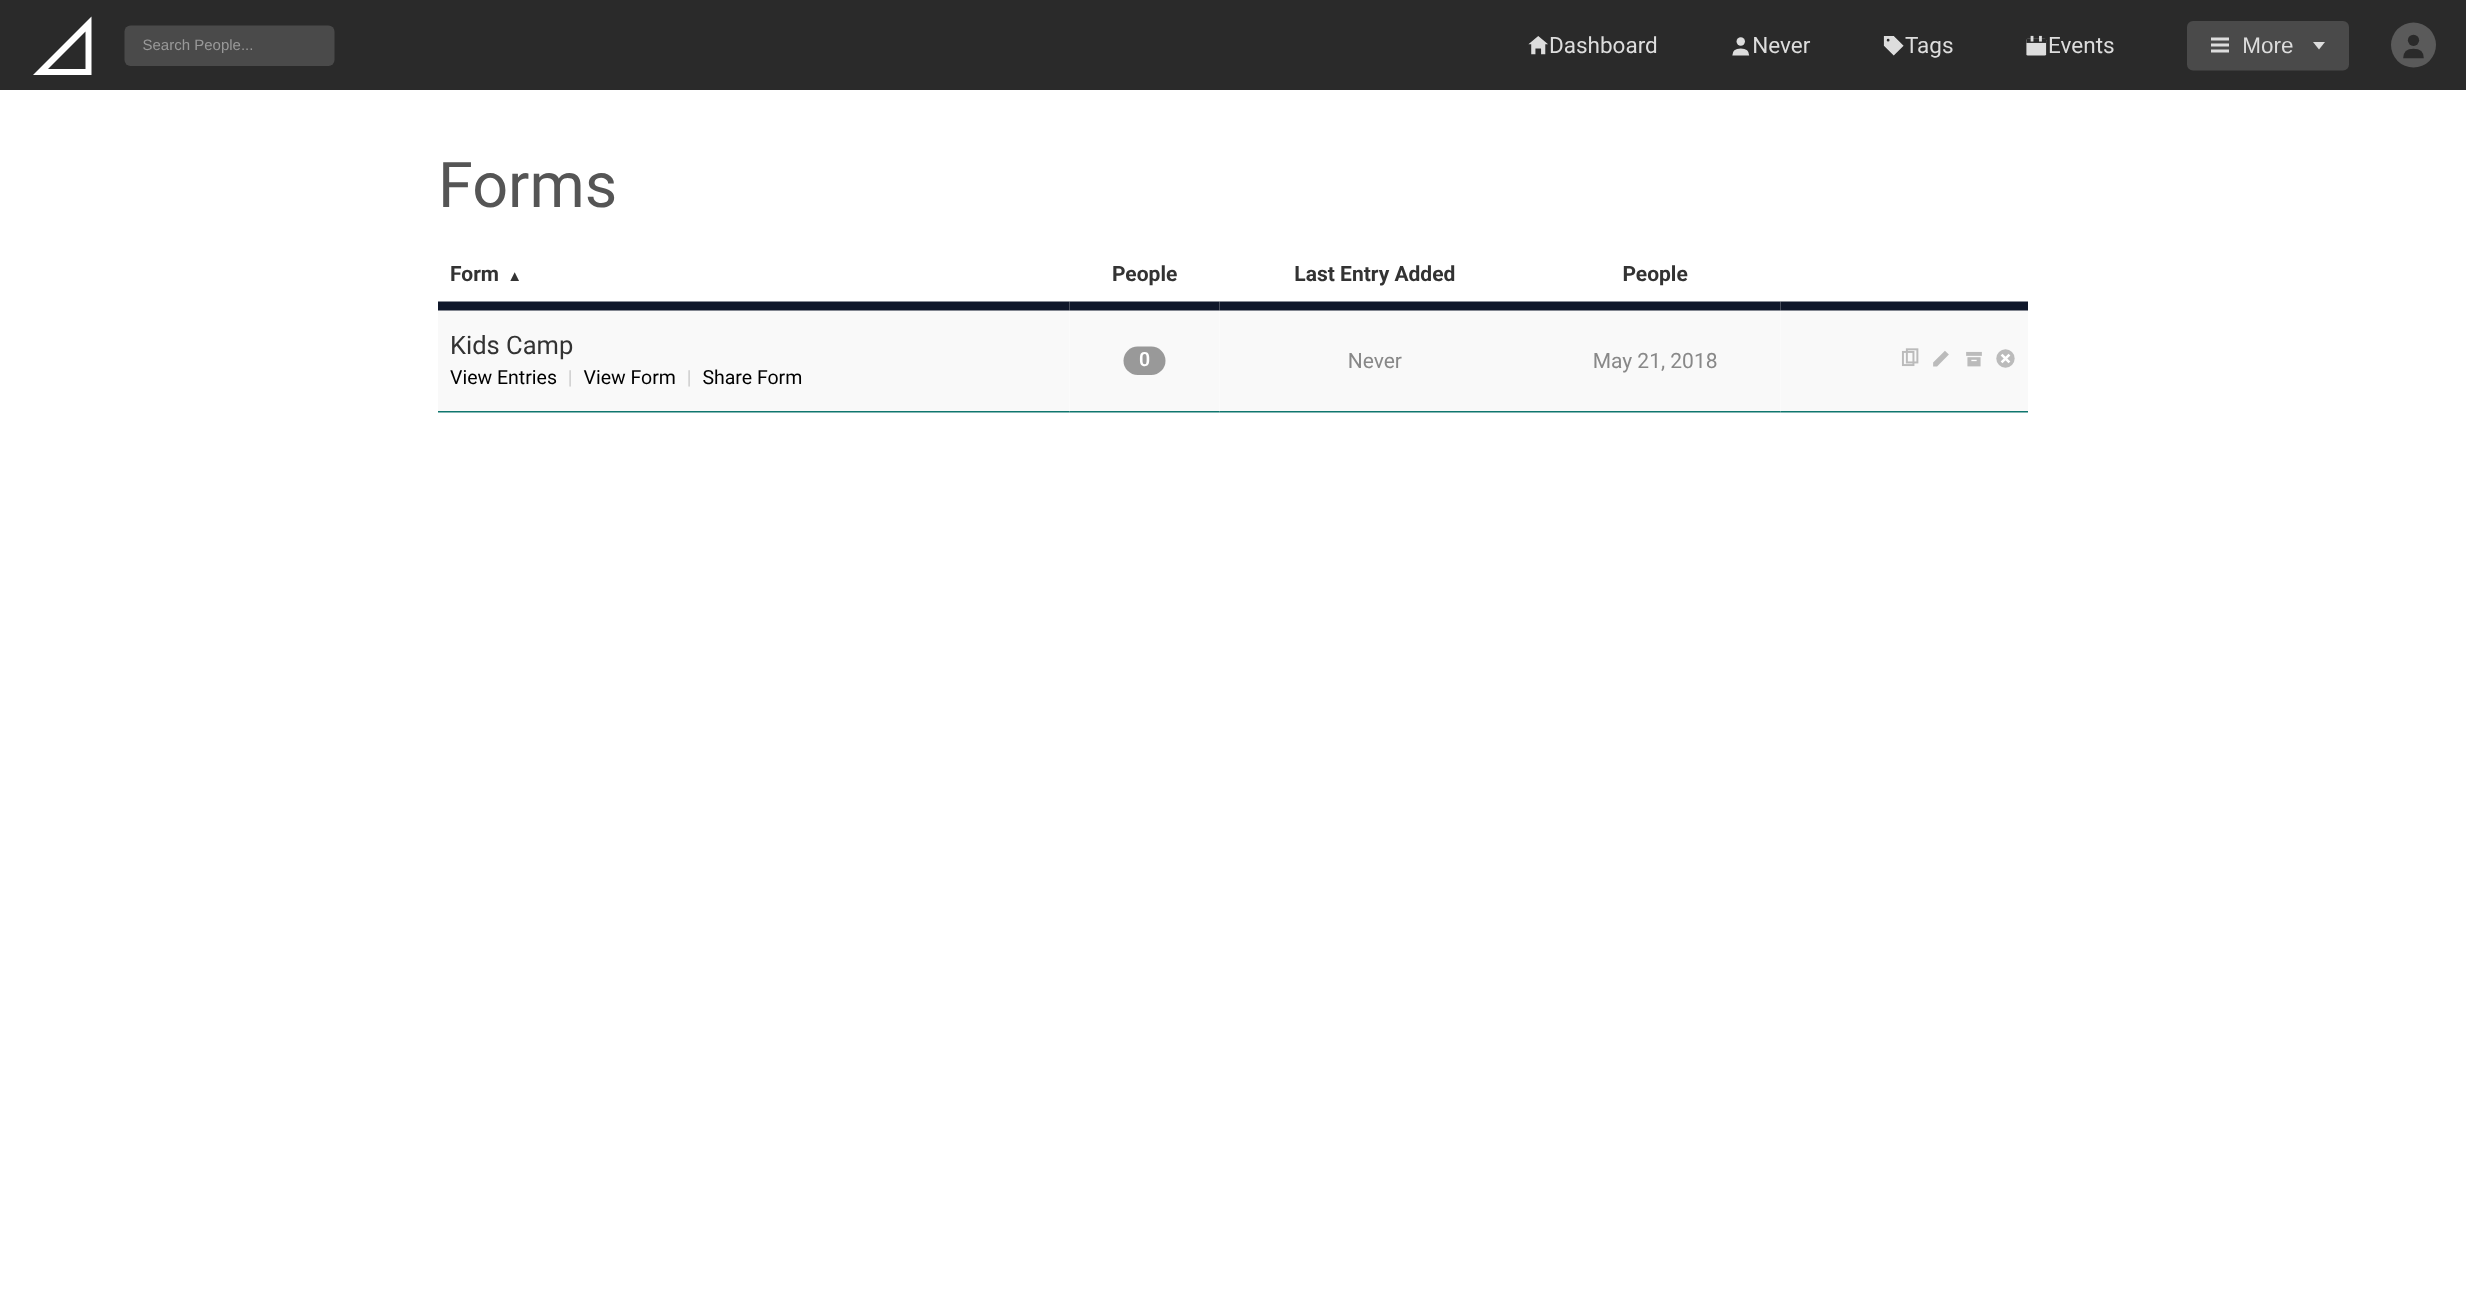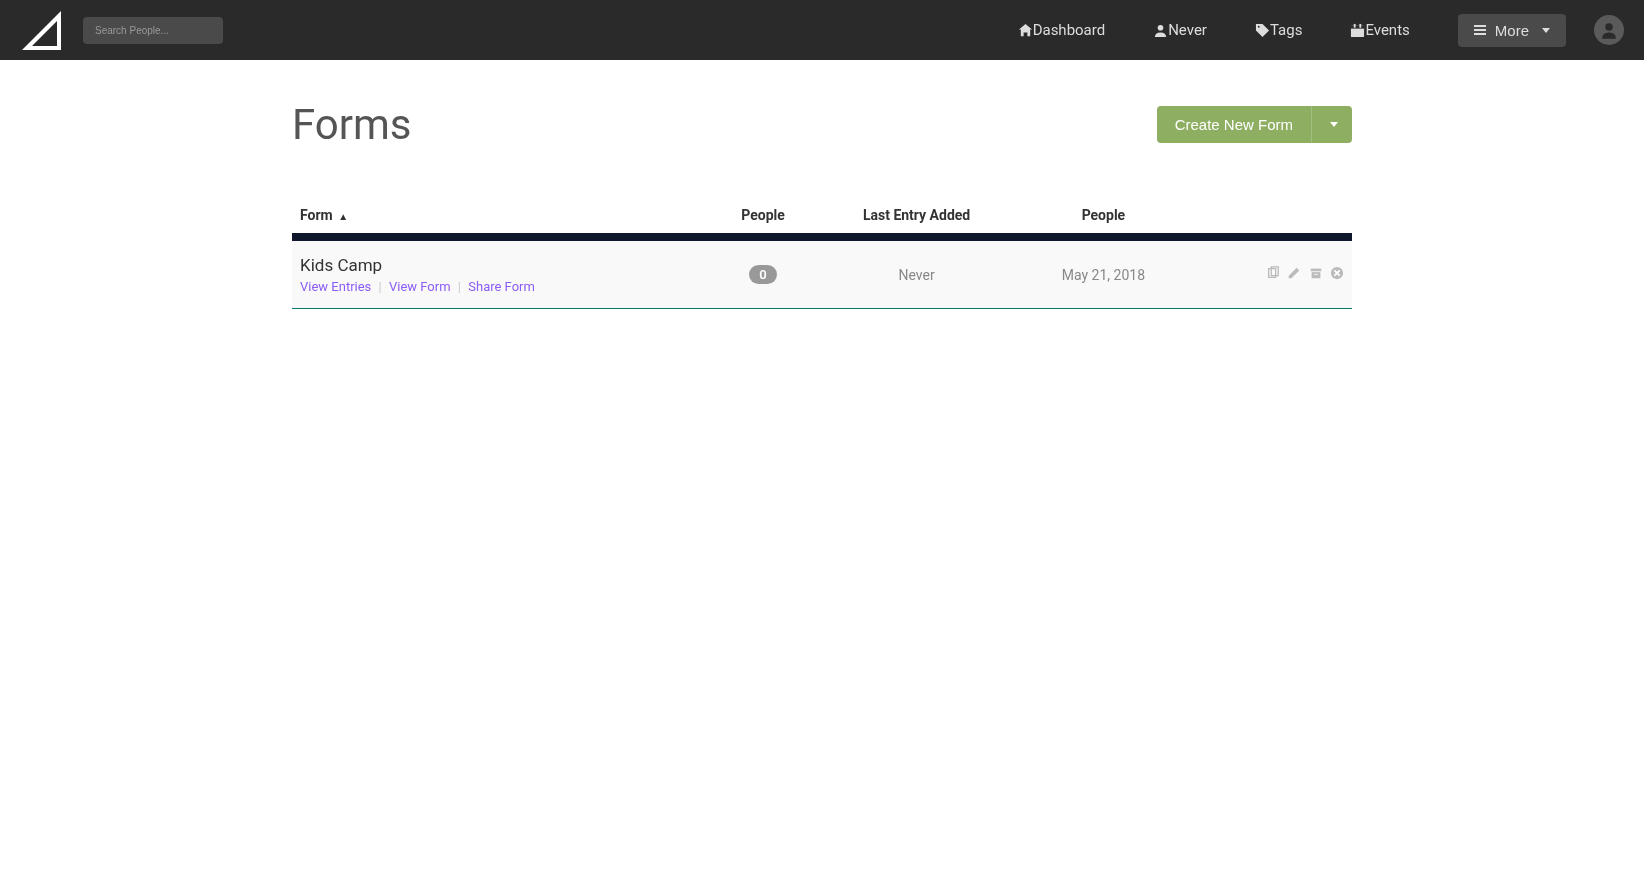--- a/index.html
+++ b/index.html
@@ -86,21 +86,21 @@
     }
     .content {
       max-width: 1100px;
       margin: 0 auto;
       padding: 40px 20px;
     }
     .page-header {
       display: flex;
       justify-content: space-between;
       align-items: center;
-      margin-bottom: 48px;
+      margin-bottom: 16px;
     }
     .page-title {
       font-size: 42px;
       font-weight: 400;
       color: #555;
     }
     .create-button-group {
       display: flex;
     }
     .create-button {
@@ -123,21 +123,21 @@
       display: flex;
       align-items: center;
     }
     .table {
       width: 100%;
       border-collapse: collapse;
     }
     .table thead th {
       text-align: left;
       padding: 10px 8px;
-      border-bottom: 8px solid #0f172a;
+      border-bottom: 6px solid #0f172a;
       font-weight: 700;
       color: #333;
       font-size: 14px;
     }
     .table thead th.col-entries,
     .table thead th.col-last-entry,
     .table thead th.col-created {
       text-align: center;
     }
     .table tbody td {
@@ -149,21 +149,21 @@
     .form-name {
       font-size: 17px;
       color: #333;
       margin-bottom: 4px;
     }
     .form-actions {
       font-size: 13px;
       color: #999;
     }
     .form-actions a {
-      color: #8b5cf6;
+      color: #000000;
       text-decoration: none;
       text-align: center;
     }
     .separator {
       margin: 0 4px;
       color: #ccc;
     }
     .entries-badge {
       background: #999;
       color: #fff;
@@ -274,26 +274,20 @@
     <svg viewBox="0 0 16 16">
         <circle cx="8" cy="5.5" r="3"></circle>
         <path d="M2.5 15 Q2.5 10 8 10 Q13.5 10 13.5 15 Z"></path>
       </svg>
   </div>
 </div>
 
 <div class="content">
   <div class="page-header">
     <h1 class="page-title">Forms</h1>
-    <div class="create-button-group">
-      <button class="create-button">Create New Form</button>
-      <button class="create-dropdown">
-        <span class="caret-down"></span>
-      </button>
-    </div>
   </div>
 
   <table class="table">
     <thead>
       <tr>
         <th>
           <span>Form</span>
           <span class="sort-caret">▲</span>
         </th>
         <th class="col-entries">People</th>

